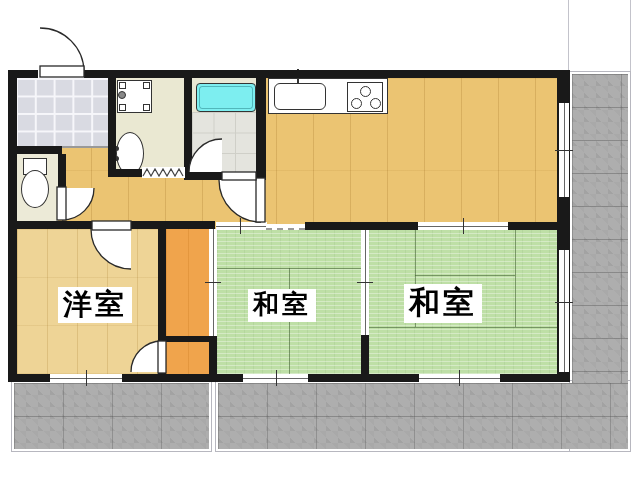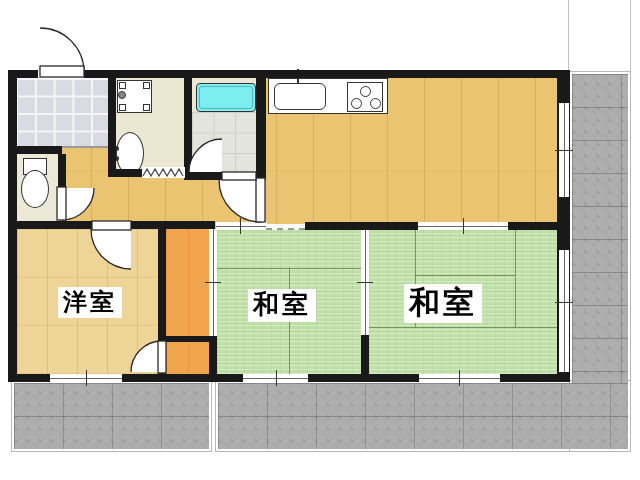--- a/index.html
+++ b/index.html
@@ -201,21 +201,21 @@
       <rect x="40" y="66" width="44" height="11"></rect>
       <rect x="57" y="187" width="9" height="33"></rect>
       <rect x="92" y="221" width="39" height="9"></rect>
       <rect x="158" y="341" width="8" height="32"></rect>
       <rect x="256" y="178" width="9" height="44"></rect>
       <rect x="222" y="172" width="34" height="8"></rect>
     </g>
     <path d="M143,176 L147,169 L151,176 L155,169 L159,176 L163,169 L167,176 L171,169 L175,176 L179,169 L183,176" fill="none" stroke="#444" stroke-width="1.2"></path>
   </svg>
 
-  <div class="rlabel" style="left:58px;top:287px;font-size:24px">
+  <div class="rlabel" style="left:58px;top:287px;font-size:29px">
     <span>洋室</span>
   </div>
   <div class="rlabel" style="left:248px;top:289px;font-size:26px">
     <span>和室</span>
   </div>
   <div class="rlabel" style="left:404px;top:284px;font-size:31px">
     <span>和室</span>
   </div>
 
 </div>

